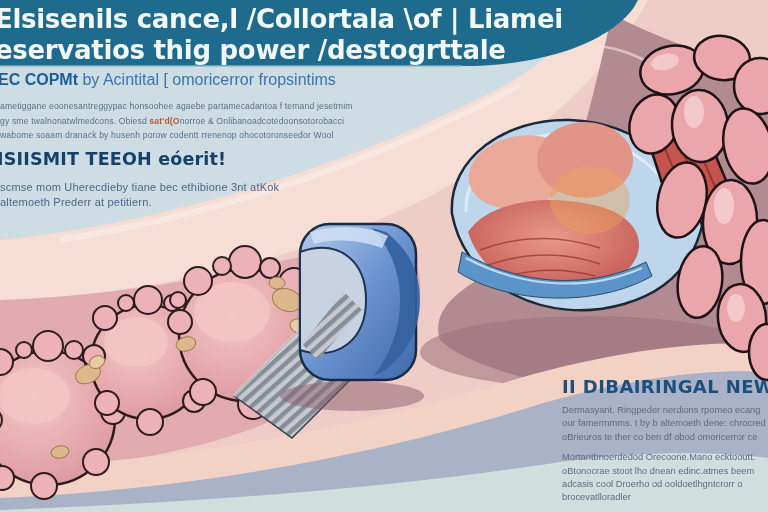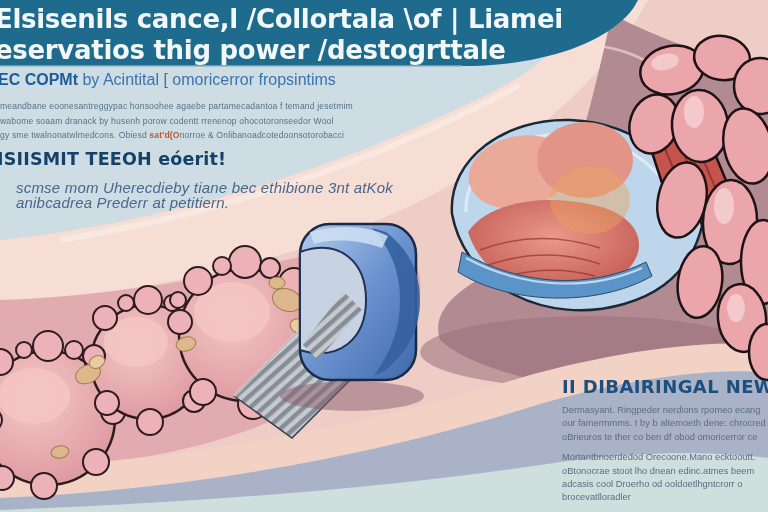--- a/index.html
+++ b/index.html
@@ -9,22 +9,22 @@
   .txt{position:absolute;}
   .title{left:-5px;top:4px;font-family:"DejaVu Sans",sans-serif;font-weight:700;
          font-size:26px;line-height:31px;color:#f2f7f8;letter-spacing:-0.3px;white-space:nowrap;}
   .h1{left:-2px;top:71px;font-size:16px;color:#3a73ae;white-space:nowrap;}
   .h1 .hb{color:#1d5c9a;font-weight:800;}
   .body1{left:0;top:99px;font-size:8.6px;line-height:14.6px;color:#57718a;
          letter-spacing:.15px;white-space:nowrap;}
   .accent{color:#c65333;font-weight:700;}
   .h2{left:-3px;top:149px;font-family:"DejaVu Sans",sans-serif;font-weight:800;
       font-size:17.5px;color:#15406a;letter-spacing:.2px;white-space:nowrap;}
-  .body2{left:16px;top:180px;font-size:15px;line-height:15px;color:#4a668c;
-         letter-spacing:.2px;white-space:nowrap;font-style:italic;}
+  .body2{left:0;top:180px;font-size:11px;line-height:15px;color:#4a668c;
+         letter-spacing:.2px;white-space:nowrap;}
   .news{left:562px;top:376px;width:220px;}
   .news-h{font-family:"DejaVu Sans",sans-serif;font-weight:800;font-size:18px;
           color:#1d4f7e;letter-spacing:.4px;white-space:nowrap;}
   .news-p{margin-top:7px;font-size:9.3px;line-height:13.4px;color:#5d6c82;white-space:nowrap;}
 </style>
 </head>
 <body>
 
 <div class="canvas">
 
@@ -196,29 +196,29 @@
 
 <div class="txt title">
   <div>Elsisenils cance,l /Collortala \of | Liamei</div>
   <div>eservatios thig power /destogrttale</div>
 </div>
 
 <div class="txt h1">
   <span class="hb">EC COPMt</span><span> by Acintital [ omoricerror fropsintims</span>
 </div>
 <div class="txt body1">
-  <div>meandbane eoonesantreggypac honsoohee agaebe partamecadantoa f temand jesetmim</div>
+  <div>ametiggane eoonesantreggypac honsoohee agaebe partamecadantoa f temand jesetmim</div>
+  <div><span>gy sme twalnonatwlmedcons. Obiesd </span><span class="accent">sat'd(O</span><span>norroe &amp; Onlibanoadcotedoonsotorobacci</span></div>
   <div>wabome soaam dranack by husenh porow codentt rrenenop ohocotoronseedor Wool</div>
-  <div><span>gy sme twalnonatwlmedcons. Obiesd </span><span class="accent">sat'd(O</span><span>norroe &amp; Onlibanoadcotedoonsotorobacci</span></div>
 </div>
 
 <div class="txt h2">ISIISMIT TEEOH eóerit!</div>
 <div class="txt body2">
   <div>scmse mom Uherecdieby tiane bec ethibione 3nt atKok</div>
-  <div>anibcadrea Prederr at petitiern.</div>
+  <div>altemoeth Prederr at petitiern.</div>
 </div>
 
 <div class="txt news">
   <div class="news-h">II DIBAIRINGAL NEWS CE</div>
   <div class="news-p">
     <div>Dermasyant. Ringpeder nerdions rpomeo ecang</div>
     <div>our famermmms. t by b altemoeth dene: chrocred</div>
     <div>oBrieuros te ther co ben df obod omoricerror ce</div>
   </div>
   <div class="news-p">

